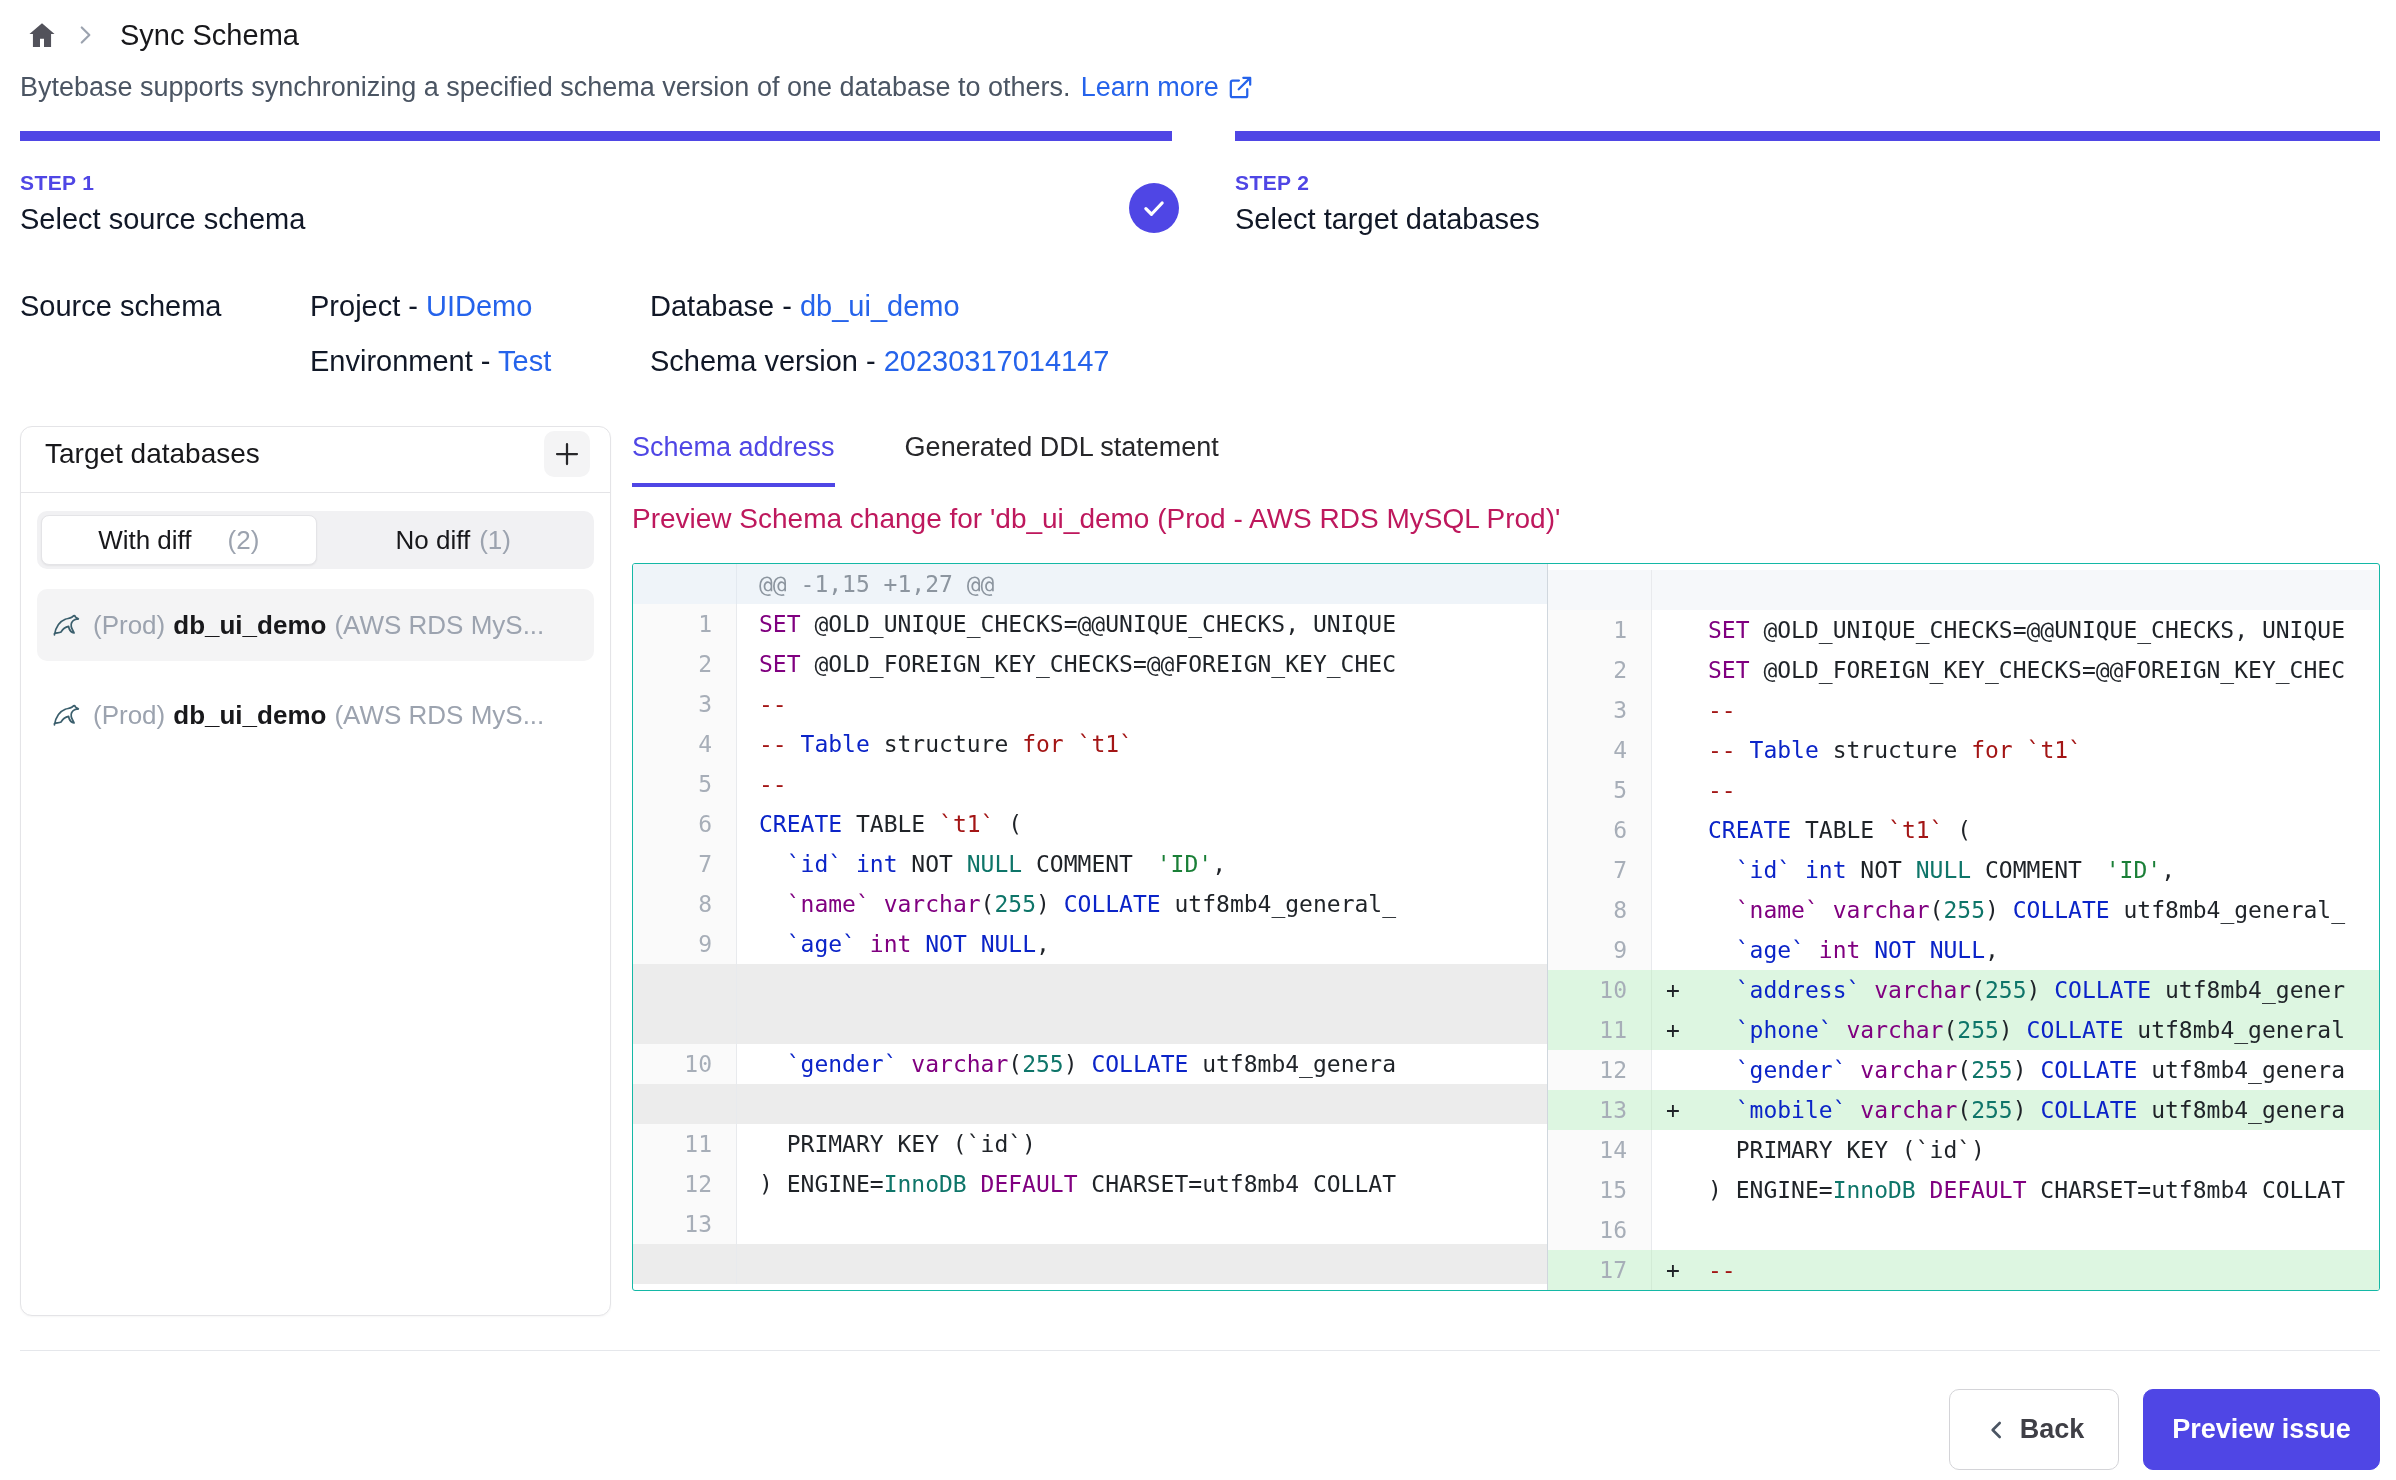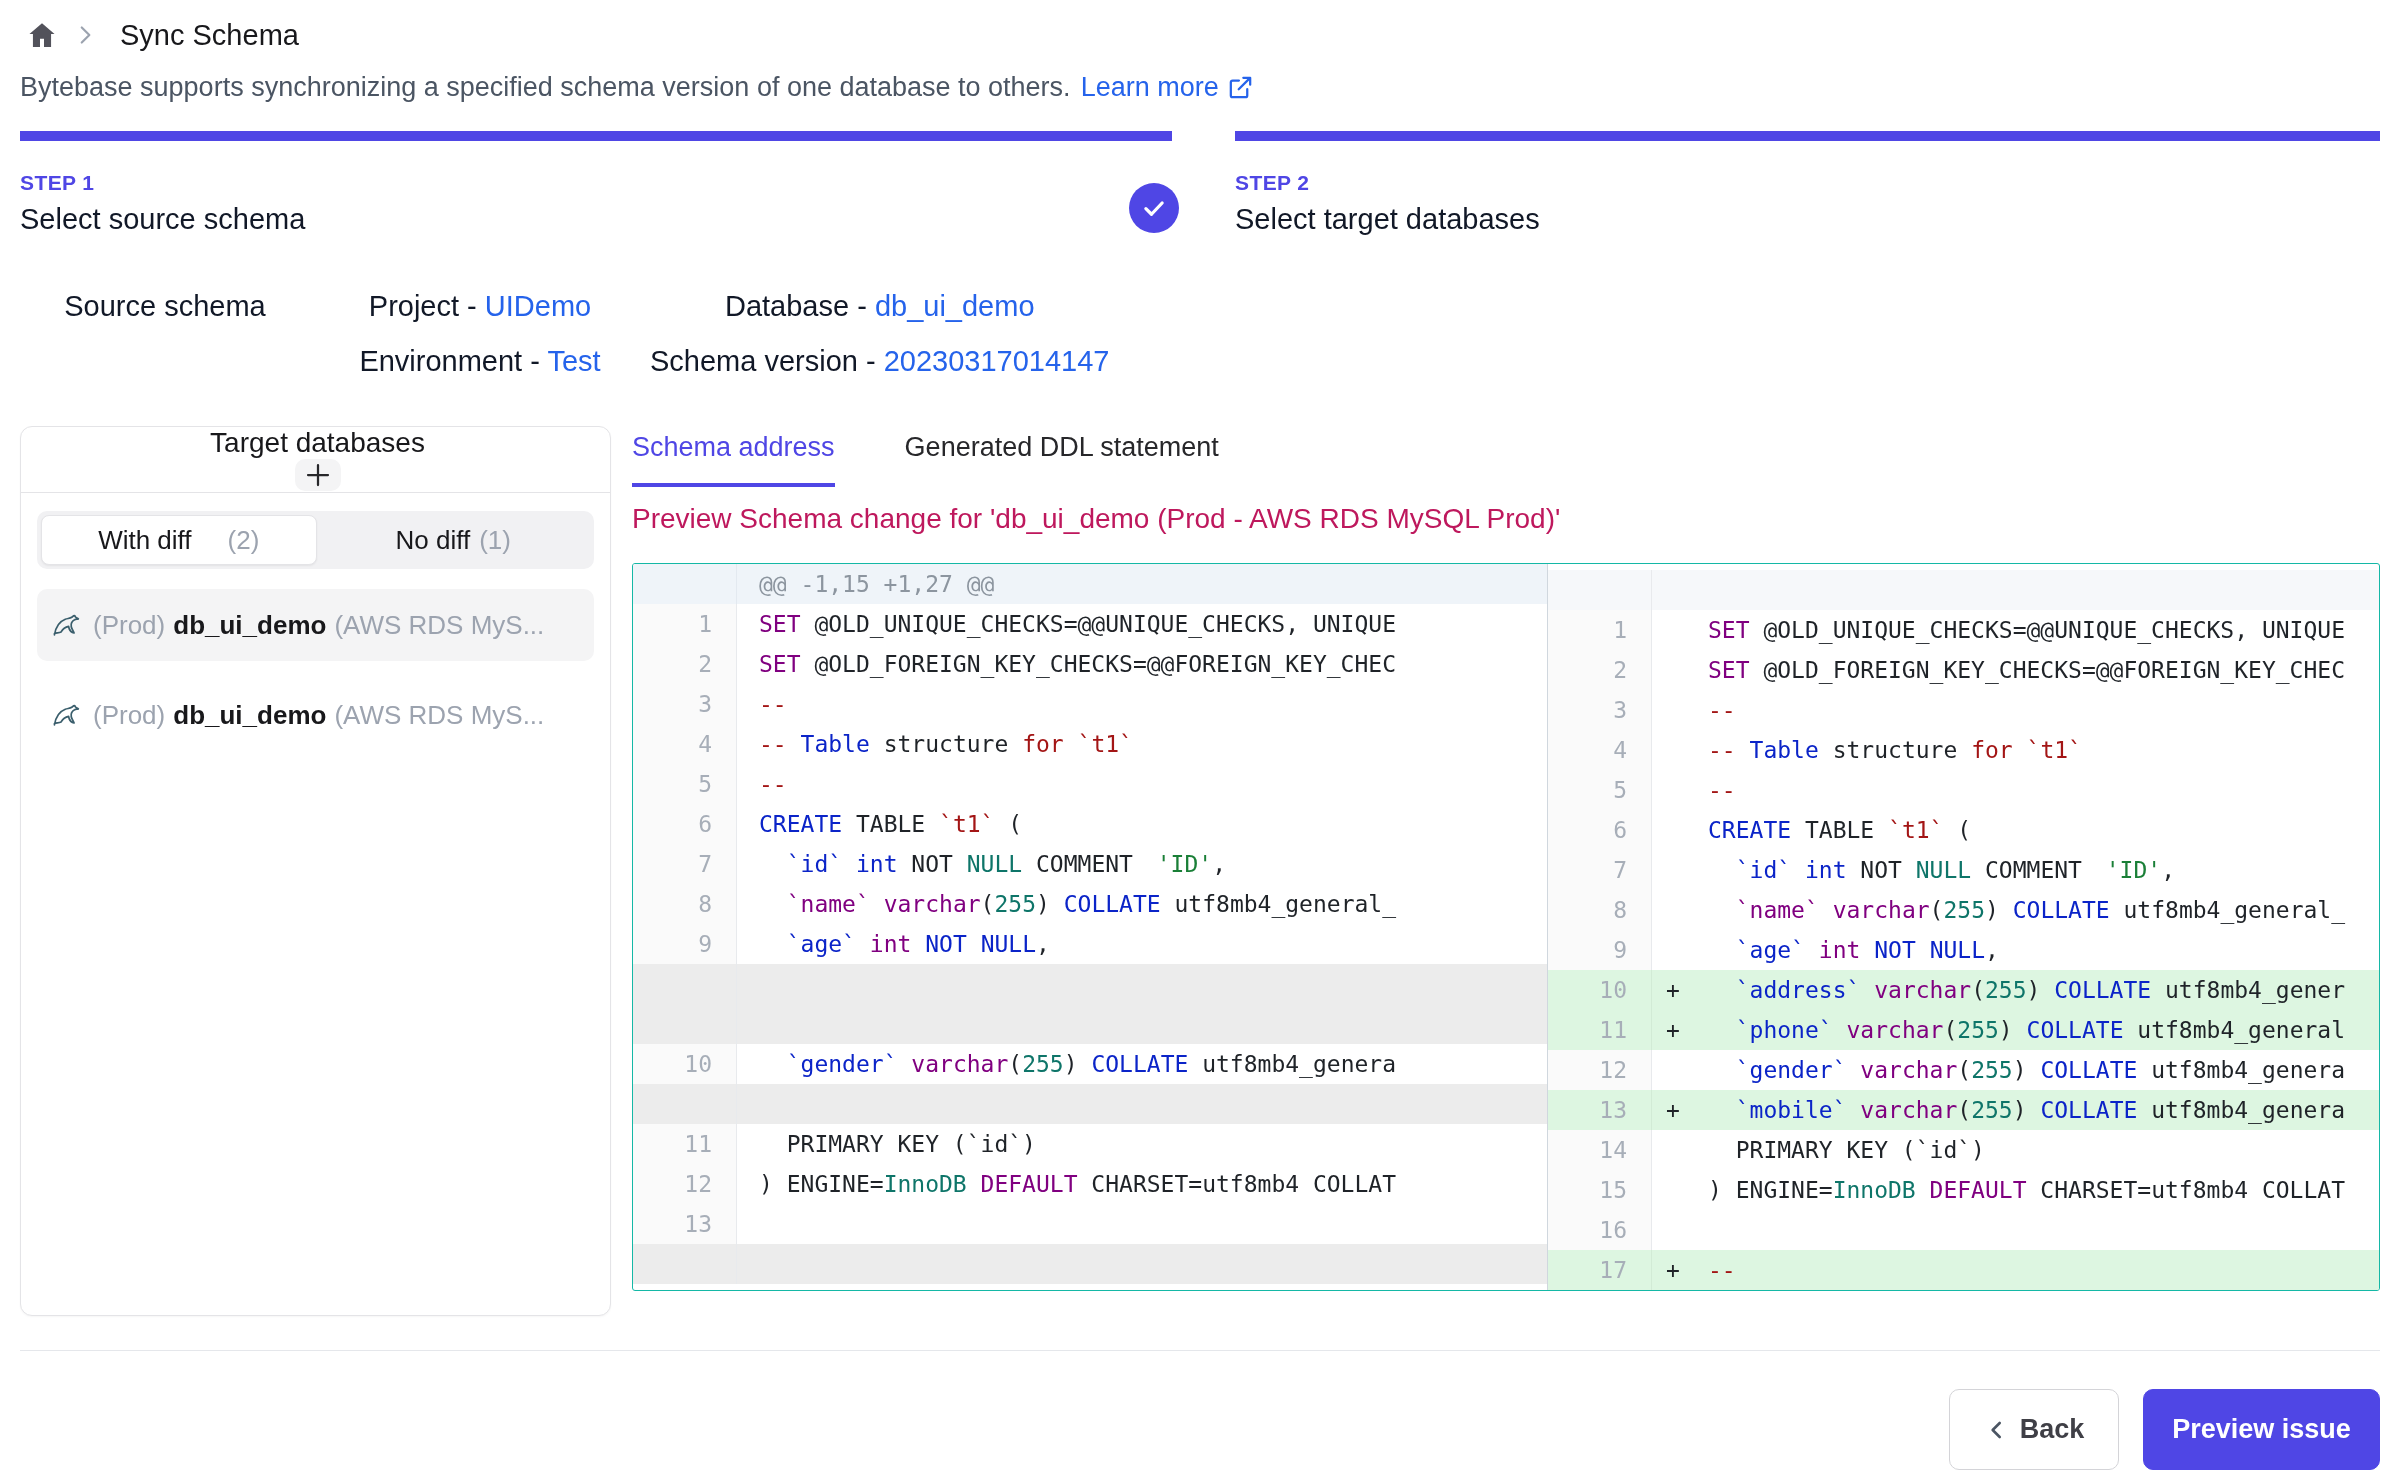--- a/index.html
+++ b/index.html
@@ -27,34 +27,34 @@
   .step-col.s1 { width:1152px; }
   .step-col.s2 { flex:1; }
   .step-bar { height:10px; background:#4f46e5; }
   .step-label { margin-top:30px; font-size:21px; font-weight:bold; letter-spacing:.4px; color:#4f46e5; }
   .step-title { margin-top:8px; font-size:29px; color:#111827; }
   .check-circle { position:absolute; right:-7px; top:52px; width:50px; height:50px; border-radius:50%;
     background:#4f46e5; display:flex; align-items:center; justify-content:center; }
   .check-circle svg { width:30px; height:30px; }
 
   
-  .source { margin-top:54px; display:flex;text-align:center; }
+  .source { margin-top:54px; display:flex; }
   .source-label { width:290px; font-size:29px; color:#111827; }
   .source-fields { display:grid; grid-template-columns:340px auto; row-gap:22px; }
   .source-field { font-size:29px; color:#111827; white-space:nowrap; }
   .source-field a { color:#2563eb; text-decoration:none; cursor:pointer; }
 
   
   .main { margin-top:48px; display:flex; gap:21px; align-items:flex-start; }
 
   
   .card { width:591px; height:890px; border:1px solid #e4e4e7; border-radius:12px; background:#fff;
     box-shadow:0 1px 2px rgba(0,0,0,.04); overflow:hidden; }
   .card-header { height:66px; padding:0 20px 12px 24px; display:flex; align-items:center; justify-content:space-between;
-    border-bottom:1px solid #e4e4e7;flex-direction:column; }
+    border-bottom:1px solid #e4e4e7; }
   .card-title { font-size:28px; color:#18181b; }
   .add-btn { width:46px; height:46px; border-radius:10px; background:#f4f4f5; border:none; display:flex;
     align-items:center; justify-content:center; cursor:pointer; }
   .add-btn svg { width:30px; height:30px; }
 
   .seg { margin:18px 16px 0 16px; background:#f1f1f3; border-radius:10px; padding:4px; display:flex; }
   .seg-tab { flex:1; height:50px; display:flex; align-items:center; justify-content:center; gap:9px;
     font-size:26px; color:#18181b; border-radius:8px; cursor:pointer; }
   .seg-tab .cnt { color:#9ca3af; }
   .seg-tab.active { background:#fff; border:1px solid #e4e4e7; box-shadow:0 1px 2px rgba(0,0,0,.06);gap:36px; }

